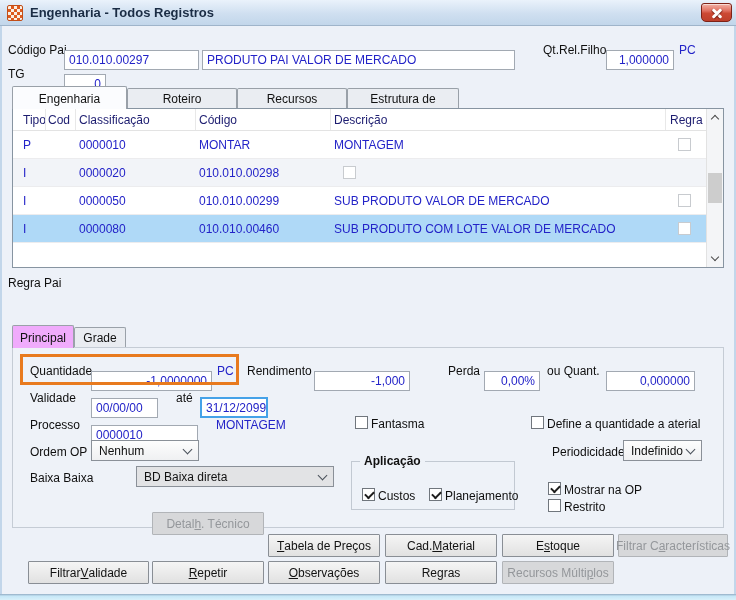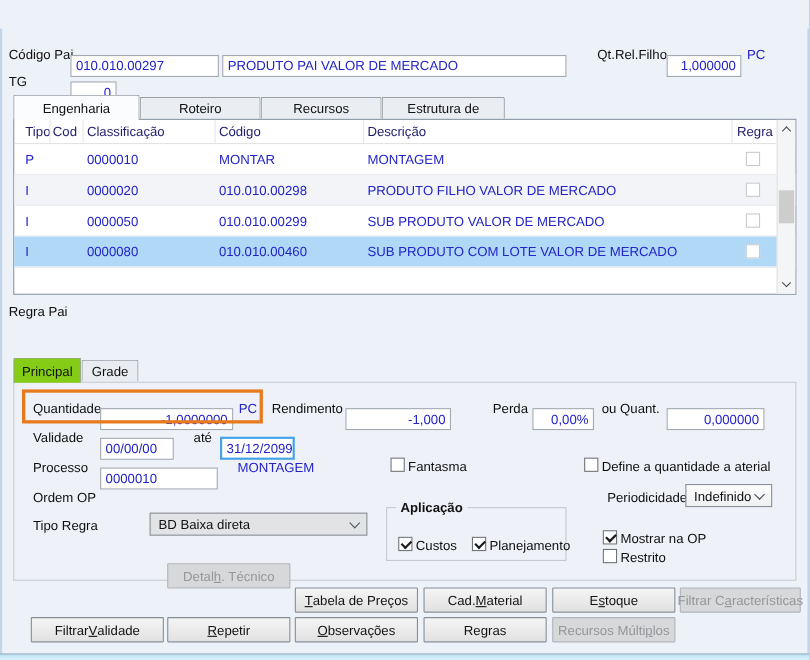--- a/index.html
+++ b/index.html
@@ -72,21 +72,21 @@
   .vscroll{position:absolute;right:0;top:0;bottom:0;width:17px;background:#F4F5F7;border-left:1px solid #E2E2E2;}
   .sbtn{position:absolute;left:0;width:16px;height:17px;display:flex;align-items:center;justify-content:center;}
   .sbtn.up{top:0;}
   .sbtn.down{bottom:0;}
   .chev-up{width:6px;height:6px;border-left:1.5px solid #4A4A4A;border-top:1.5px solid #4A4A4A;transform:rotate(45deg);margin-top:3px;}
   .chev-dn{width:6px;height:6px;border-right:1.5px solid #4A4A4A;border-bottom:1.5px solid #4A4A4A;transform:rotate(45deg);margin-bottom:3px;}
   .sthumb{position:absolute;left:1px;width:14px;top:64px;height:30px;background:#CDCDCD;}
   
   .stab{position:absolute;border:1px solid #9AA1A9;border-bottom:none;border-radius:2px 2px 0 0;
     text-align:center;background:#E9ECF1;z-index:1;padding-top:3px;height:20px;top:327px;}
-  .stab.active{background:#84cc16;z-index:3;padding-top:5px;height:23px;top:325px;}
+  .stab.active{background:#f0abfc;z-index:3;padding-top:5px;height:23px;top:325px;}
   .panel{position:absolute;left:12px;top:347px;width:712px;height:181px;border:1px solid #C5CCD5;z-index:2;background:#EEF2F8;}
   .orange-box{position:absolute;left:20px;top:354px;width:219px;height:31px;border:3px solid #E87A1E;z-index:6;pointer-events:none;}
   .gbox{position:absolute;left:351px;top:461px;width:164px;height:49px;border:1px solid #C2C9D2;z-index:3;}
   .gbox .legend{position:absolute;top:-8px;left:8px;background:#EEF2F8;padding:0 4px;font-weight:bold;white-space:nowrap;}
   .z3{z-index:3;}
   
   .btn{position:absolute;height:23px;border:1px solid #898E95;border-radius:1px;
     background:linear-gradient(#F5F5F5,#E1E1E1);color:#121212;
     font:12px "Liberation Sans",sans-serif;display:flex;align-items:center;justify-content:center;
     white-space:nowrap;padding:0;z-index:3;}
@@ -95,20 +95,27 @@
   .edge-l{position:absolute;left:0;top:26px;bottom:0;width:2px;background:#C2D6EA;z-index:8;}
   .edge-r{position:absolute;right:0;top:26px;bottom:0;width:2px;background:#C2D6EA;z-index:8;}
   .edge-b{position:absolute;left:0;right:0;bottom:0;height:6px;z-index:9;
     background:linear-gradient(#93ACC3,#C6E7F7 35%,#D8F0FA);}
 </style>
 </head>
 <body>
 
 <div class="window">
 
+  <div class="titlebar">
+    <span class="app-icon"></span>
+    <span class="wtitle">Engenharia - Todos Registros</span>
+    <button class="close-btn">
+      <span class="close-x"></span>
+    </button>
+  </div>
 
   <span class="lbl" style="left:8px;top:43px">Código Pai</span>
   <div class="tbox" style="left:64px;top:39px;width:135px">010.010.00297</div>
   <div class="tbox" style="left:202px;top:39px;width:313px">PRODUTO PAI VALOR DE MERCADO</div>
   <span class="lbl" style="left:543px;top:43px">Qt.Rel.Filho</span>
   <div class="tbox right" style="left:606px;top:39px;width:68px">1,000000</div>
   <span class="lbl blue" style="left:679px;top:43px">PC</span>
   <span class="lbl" style="left:8px;top:67px">TG</span>
   <div class="tbox right" style="left:64px;top:63px;width:42px">0</div>
 
@@ -134,21 +141,20 @@
       <span class="c dsc">MONTAGEM</span>
       <span class="c rga">
           <span class="cb flat"></span>
         </span>
     </div>
     <div class="trow alt">
       <span class="c tipo">I</span>
       <span class="c cod"></span>
       <span class="c cls">0000020</span>
       <span class="c cd2">010.010.00298</span>
-      <span class="c dsc">PRODUTO FILHO VALOR DE MERCADO</span>
       <span class="c rga">
           <span class="cb flat"></span>
         </span>
     </div>
     <div class="trow">
       <span class="c tipo">I</span>
       <span class="c cod"></span>
       <span class="c cls">0000050</span>
       <span class="c cd2">010.010.00299</span>
       <span class="c dsc">SUB PRODUTO VALOR DE MERCADO</span>
@@ -206,27 +212,31 @@
 
   <span class="lbl z3" style="left:30px;top:418px">Processo</span>
   <div class="tbox z3" style="left:91px;top:414px;width:107px">0000010</div>
   <span class="lbl blue z3" style="left:216px;top:418px">MONTAGEM</span>
   <span class="cb z3" style="left:355px;top:416px"></span>
   <span class="lbl z3" style="left:371px;top:417px">Fantasma</span>
   <span class="cb z3" style="left:531px;top:416px"></span>
   <span class="lbl z3" style="left:547px;top:417px">Define a quantidade a aterial</span>
 
   <span class="lbl z3" style="left:30px;top:445px">Ordem OP</span>
+  <div class="sel z3" style="left:91px;top:440px;width:108px">
+      <span>Nenhum</span>
+      <span class="chev"></span>
+    </div>
   <span class="lbl z3" style="left:552px;top:445px">Periodicidade</span>
   <div class="sel z3" style="left:623px;top:440px;width:79px">
       <span>Indefinido</span>
       <span class="chev"></span>
     </div>
 
-  <span class="lbl z3" style="left:30px;top:471px">Tipo Regra</span>
+  <span class="lbl z3" style="left:30px;top:471px">Baixa Baixa</span>
   <div class="sel gray z3" style="left:88px;top:466px;width:198px">
       <span>BD Baixa direta</span>
       <span class="chev"></span>
     </div>
 
   <div class="gbox">
     <span class="legend">Aplicação</span>
     <span class="cb checked" style="left:10px;top:26px"></span>
     <span class="lbl" style="left:26px;top:27px">Custos</span>
     <span class="cb checked" style="left:77px;top:26px"></span>

